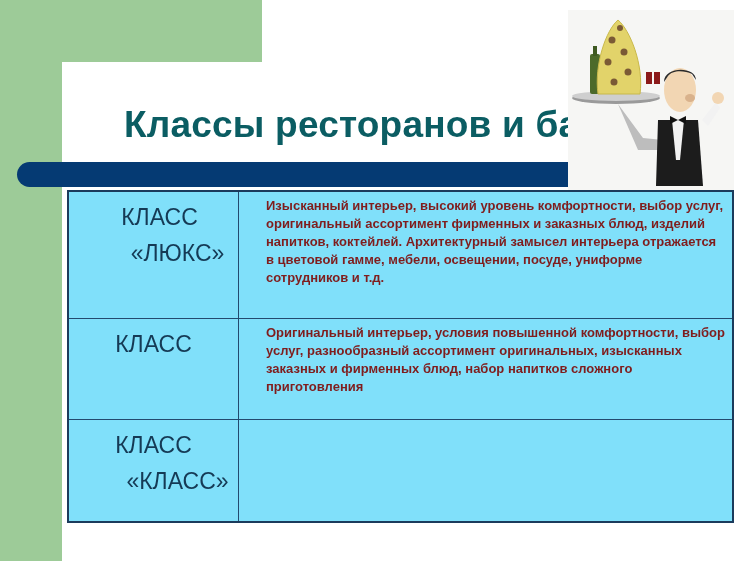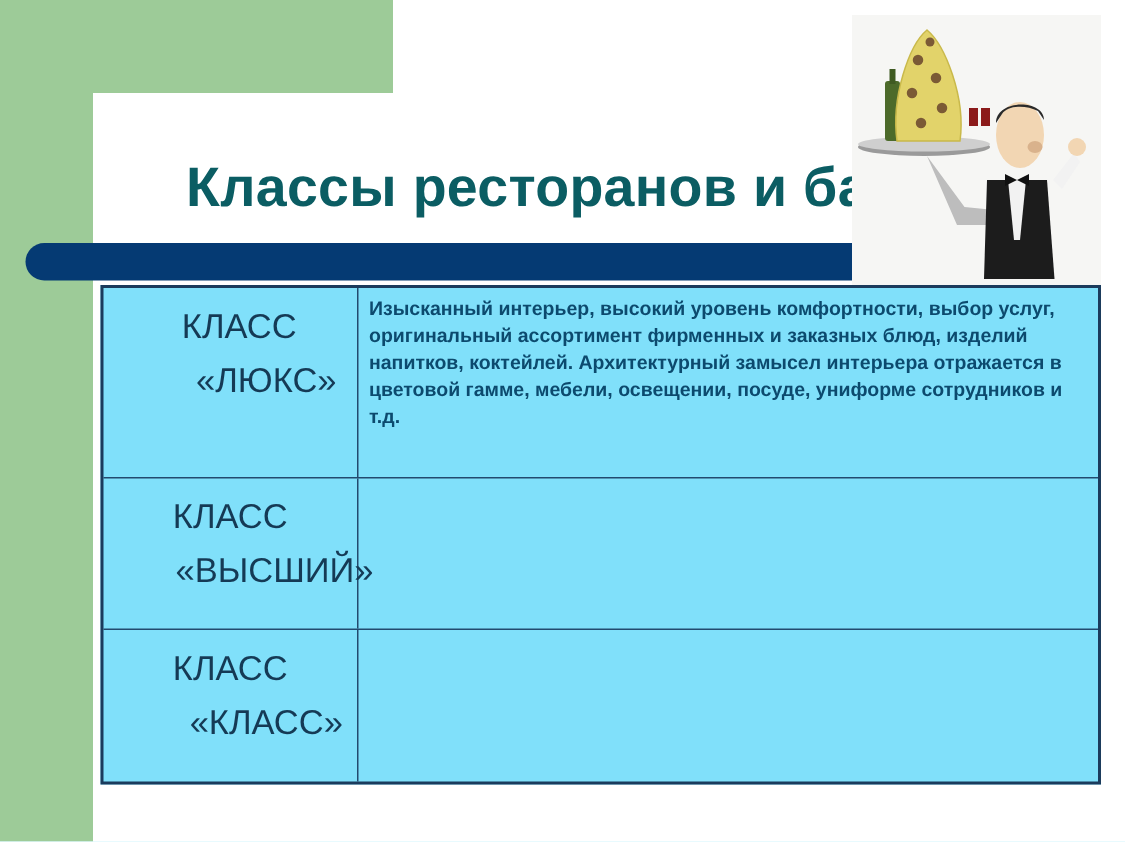--- a/index.html
+++ b/index.html
@@ -22,34 +22,34 @@
 
     .waiter {
       position: absolute; left: 568px; top: 10px; width: 166px; height: 180px;
       background: #f6f6f4;
     }
 
     .table {
       position: absolute; left: 67px; top: 190px; width: 667px; height: 333px;
       border: 2px solid #1b3b5c; background: #80e0fa;
     }
-    .row { position: absolute; left: 0; width: 663px; display: flex; border-bottom: 1px solid #234a6e; }
+    .row { position: absolute; left: 0; width: 663px; display: flex; border-bottom: 1px solid #234a6e; gap: 20px; }
     .row:last-child { border-bottom: none; }
     .row.r0 { top: 0; height: 127px; }
     .row.r1 { top: 127px; height: 101px; }
     .row.r2 { top: 228px; height: 101px; }
     .cell-class {
       width: 170px; border-right: 1px solid #234a6e; text-align: center;
       color: #153a55; font-size: 23px; line-height: 36px; padding-top: 7px;
     }
     .cell-class .line1 { display: block; }
     .cell-class .line2 { display: block; padding-left: 48px; }
     .row.r0 .cell-class .line1 { padding-left: 12px; }
     .cell-desc {
-      flex: 1; color: #0c4a6e; font-weight: bold; font-size: 13px; line-height: 18px;
+      flex: 1; color: #7f1d1d; font-weight: bold; font-size: 13px; line-height: 18px;
       padding: 5px 6px 0 7px;
     }
     .row.r2 .cell-desc { font-size: 12px; line-height: 17px; padding-top: 5px; }
   </style>
 </head>
 <body>
 
 <div class="green-top"></div>
 <div class="green-left"></div>
 <div class="white-panel"></div>
@@ -98,22 +98,22 @@
   <div class="row r0">
     <div class="cell-class">
       <span class="line1">КЛАСС</span>
       <span class="line2">«ЛЮКС»</span>
     </div>
     <div class="cell-desc">Изысканный интерьер, высокий уровень комфортности, выбор услуг, оригинальный ассортимент фирменных и заказных блюд, изделий напитков, коктейлей. Архитектурный замысел интерьера отражается в цветовой гамме, мебели, освещении, посуде, униформе сотрудников и т.д.</div>
   </div>
   <div class="row r1">
     <div class="cell-class">
       <span class="line1">КЛАСС</span>
-      <span class="line2">«ВЫСШИЙ»</span>
     </div>
+    <div class="cell-desc">Оригинальный интерьер, условия повышенной комфортности, выбор услуг, разнообразный ассортимент оригинальных, изысканных заказных и фирменных блюд, набор напитков сложного приготовления</div>
   </div>
   <div class="row r2">
     <div class="cell-class">
       <span class="line1">КЛАСС</span>
       <span class="line2">«КЛАСС»</span>
     </div>
   </div>
 </div>
 
 </body></html>

